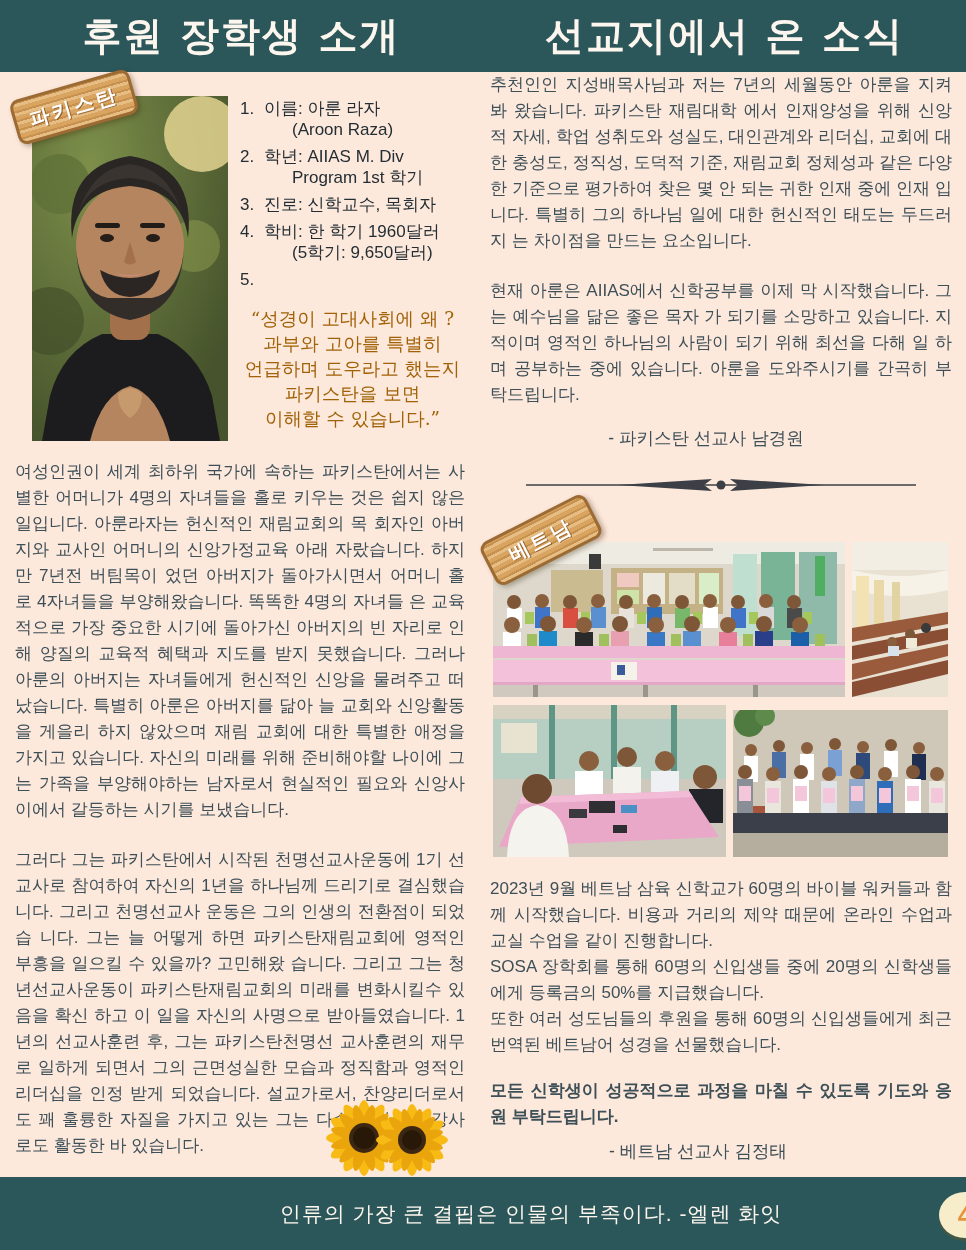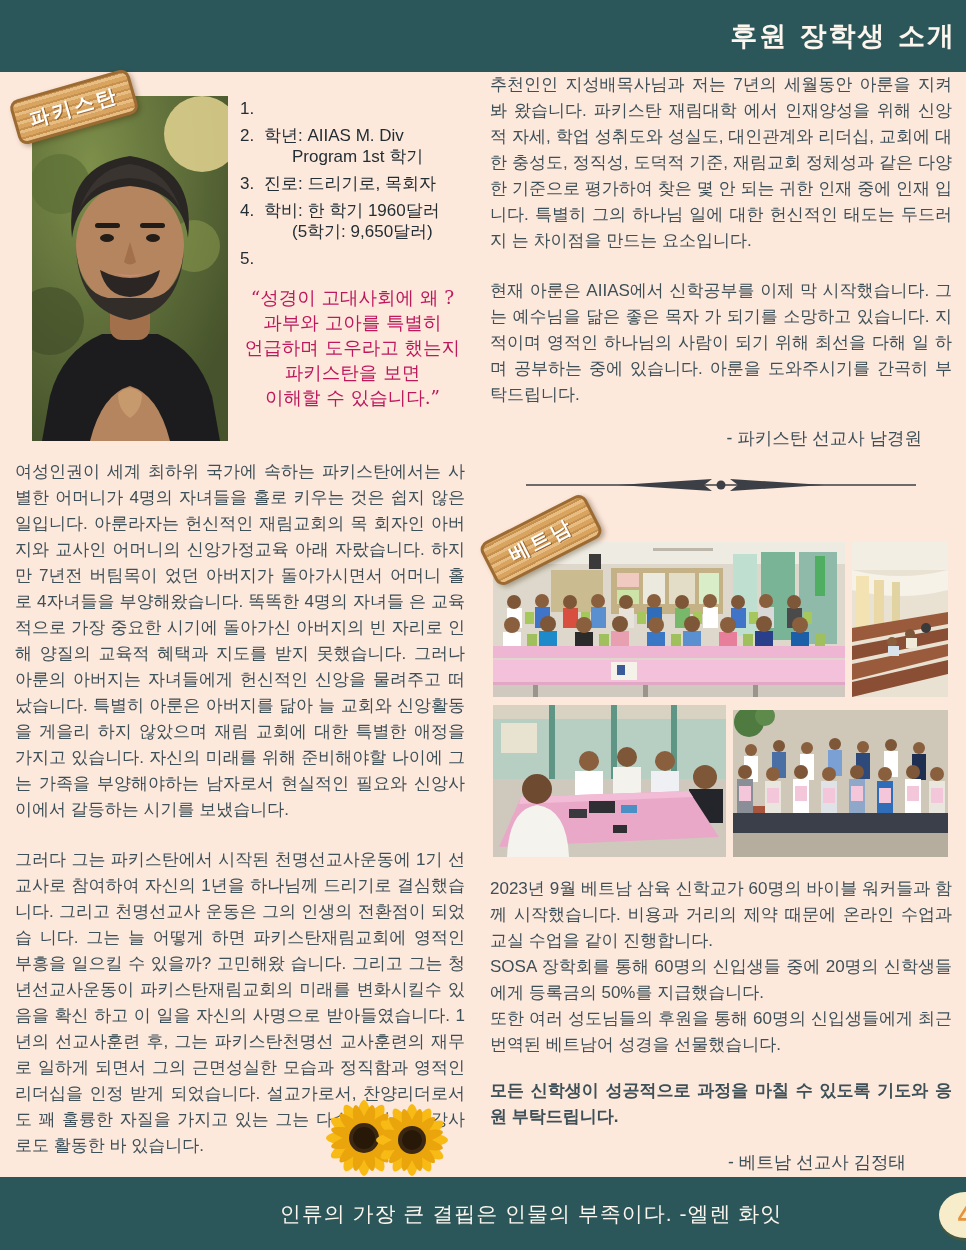--- a/index.html
+++ b/index.html
@@ -4,32 +4,32 @@
 <style>
   html,body{margin:0;padding:0;}
   body{width:966px;height:1250px;background:#fde8dc;font-family:"Liberation Sans",sans-serif;}
   .page{position:relative;width:966px;height:1250px;overflow:hidden;background:#fde8dc;}
 
   
   .band{position:absolute;left:0;width:966px;background:#2c575a;display:flex;align-items:center;}
   .band.top{top:0;height:72px;}
   .band.bottom{top:1177px;height:73px;padding-left:48px;}
   .title-cell{flex:1;text-align:center;}
-  .band-title{color:#fdf6ee;font-family:"DejaVu Serif",serif;font-weight:bold;font-size:27px;letter-spacing:2px;margin:10px;text-align:right;}
+  .band-title{color:#fdf6ee;font-family:"DejaVu Serif",serif;font-weight:bold;font-size:39px;letter-spacing:2px;margin:4px;}
 
   
   .content{position:absolute;top:72px;left:0;width:966px;height:1105px;}
   .col{position:absolute;top:0;}
   .left-col{left:15px;width:450px;padding-top:24px;}
   .right-col{left:490px;width:462px;}
 
   .body-text{font-size:17px;line-height:26px;color:#3d4f57;margin:0 0 24px 0;text-align:justify;word-break:break-all;white-space:pre-line;}
-  .signature{font-size:17.5px;color:#3d4f57;margin:0 0 0 0;text-align:right;}
+  .signature{font-size:17.5px;color:#3d4f57;margin:0 0 0 0;text-align:center;}
   .sig-pk{padding-right:30px;margin-top:-6px;margin-bottom:20px;}
-  .sig-vn{padding-right:46px;margin-top:20px;}
+  .sig-vn{padding-right:46px;margin-top:9px;}
 
   
   .profile-row{display:flex;gap:12px;margin-bottom:18px;}
   .portrait-wrap{position:relative;margin-left:17px;width:196px;height:345px;flex:0 0 auto;}
   .portrait-wrap svg{display:block;}
   .profile-right{flex:1;min-width:0;}
 
   
   .wood-badge{position:absolute;display:flex;align-items:center;justify-content:center;
     background:#d9a45f;
@@ -39,21 +39,21 @@
   .badge-pk{left:-20px;top:-12px;width:118px;height:40px;transform:rotate(-16deg);}
   .badge-vn{left:-8px;top:-26px;width:112px;height:42px;transform:rotate(-27deg);}
 
   
   .info-list{margin:2px 0 0 0;padding:0;list-style:none;}
   .info-item{display:flex;font-size:17px;line-height:21px;color:#232e34;margin-bottom:6px;}
   .info-num{width:24px;flex:0 0 auto;}
   .info-line2{display:block;padding-left:28px;}
 
   
-  .quote{margin:16px 0 0 0;font-family:"DejaVu Serif",serif;font-size:18.5px;line-height:25px;color:#be185d;text-align:center;white-space:pre-line;}
+  .quote{margin:16px 0 0 0;font-family:"DejaVu Serif",serif;font-size:18.5px;line-height:25px;color:#a16207;text-align:center;white-space:pre-line;}
 
   
   .divider{margin:26px 0 44px 0;text-align:center;}
 
   
   .photo-grid{position:relative;width:460px;height:318px;margin:0 0 16px 0;}
   .ph{position:absolute;overflow:hidden;}
   .ph svg{display:block;}
   .ph-classroom{left:3px;top:0;width:352px;height:155px;}
   .ph-church{left:362px;top:0;width:96px;height:155px;}
@@ -70,20 +70,23 @@
   .page-badge span{color:#e6933c;font-size:26px;font-weight:bold;}
 </style>
 </head>
 <body>
 
 <div class="page">
 
   <header class="band top">
     <div class="title-cell">
       <h1 class="band-title">후원 장학생 소개</h1>
+    </div>
+    <div class="title-cell">
+      <h1 class="band-title">선교지에서 온 소식</h1>
     </div>
   </header>
 
   <div class="content">
 
     <section class="col left-col">
       <div class="profile-row">
         <div class="portrait-wrap">
           <div class="wood-badge badge-pk">
             <span>파키스탄</span>
@@ -114,28 +117,29 @@
             <rect x="108" y="127" width="25" height="5" rx="2.5" fill="#221c18"></rect>
             <path d="M98 146 L92 166 Q98 171 104 166 Z" fill="#a3704c"></path>
             <path d="M58 345 Q70 298 98 290 Q126 298 138 345 Z" fill="#b5855f"></path>
             <path d="M86 298 Q98 286 110 298 Q110 314 98 322 Q86 314 86 298 Z" fill="#c79a6d"></path>
           </svg>
         </div>
         <div class="profile-right">
           <ol class="info-list">
             <li class="info-item">
               <span class="info-num">1.</span>
+              <span class="info-body"><span>이름: 아룬 라자</span><span class="info-line2">(Aroon Raza)</span></span>
             </li>
             <li class="info-item">
               <span class="info-num">2.</span>
               <span class="info-body"><span>학년: AIIAS M. Div</span><span class="info-line2">Program 1st 학기</span></span>
             </li>
             <li class="info-item">
               <span class="info-num">3.</span>
-              <span class="info-body"><span>진로: 드리기로, 목회자</span></span>
+              <span class="info-body"><span>진로: 신학교수, 목회자</span></span>
             </li>
             <li class="info-item">
               <span class="info-num">4.</span>
               <span class="info-body"><span>학비: 한 학기 1960달러</span><span class="info-line2">(5학기: 9,650달러)</span></span>
             </li>
             <li class="info-item">
               <span class="info-num">5.</span>
             </li>
           </ol>
           <blockquote class="quote">“성경이 고대사회에 왜 ?

